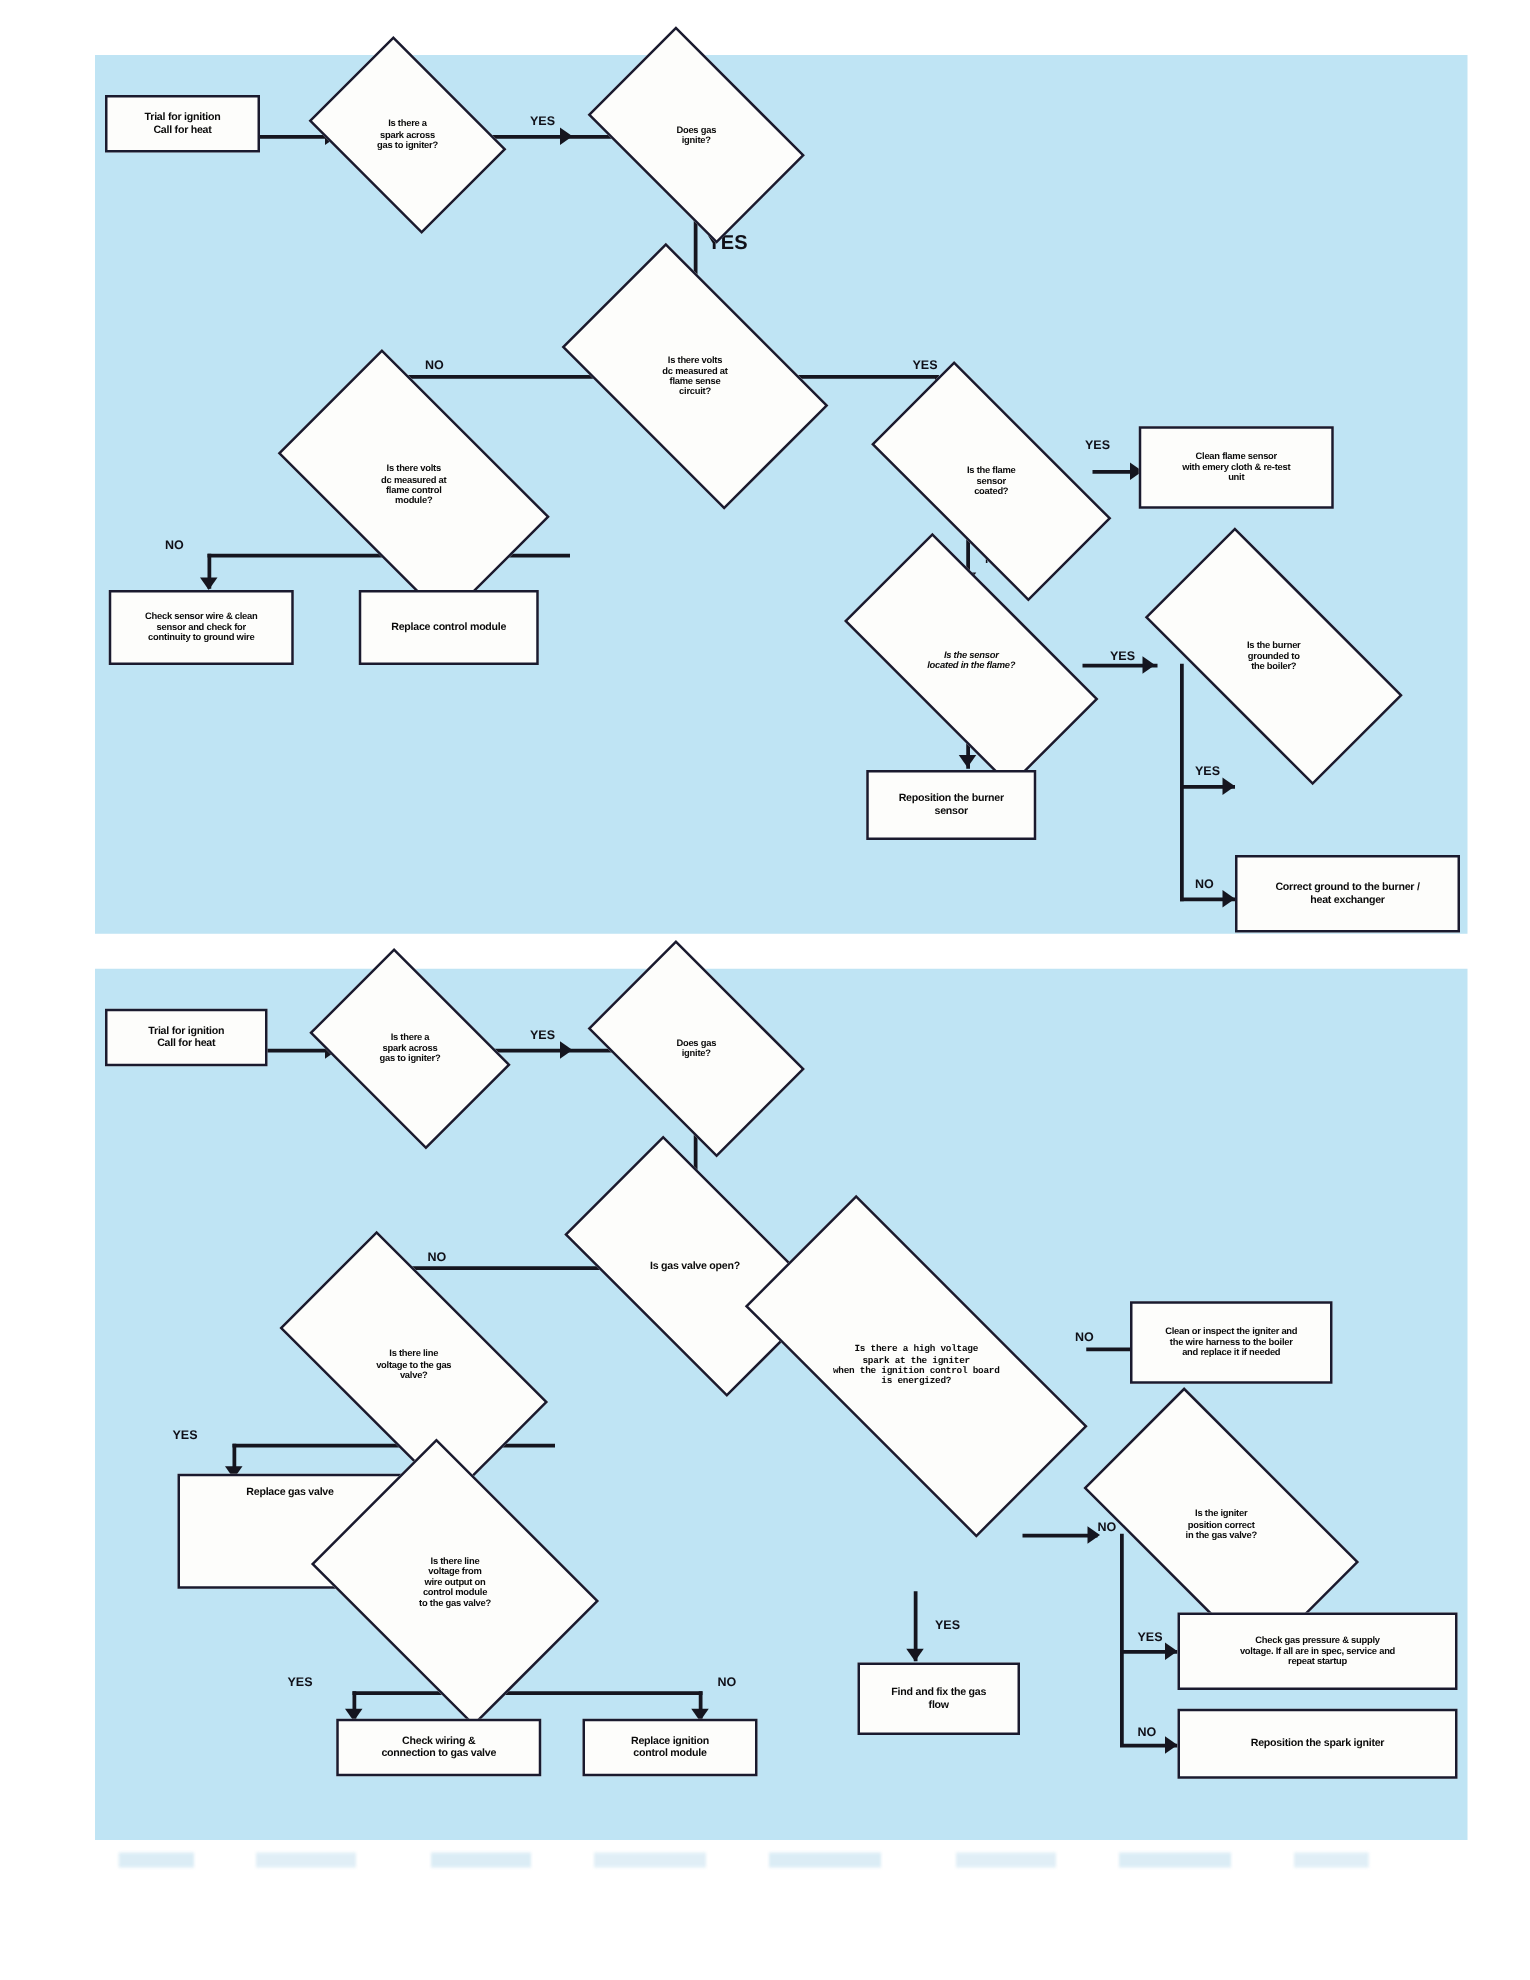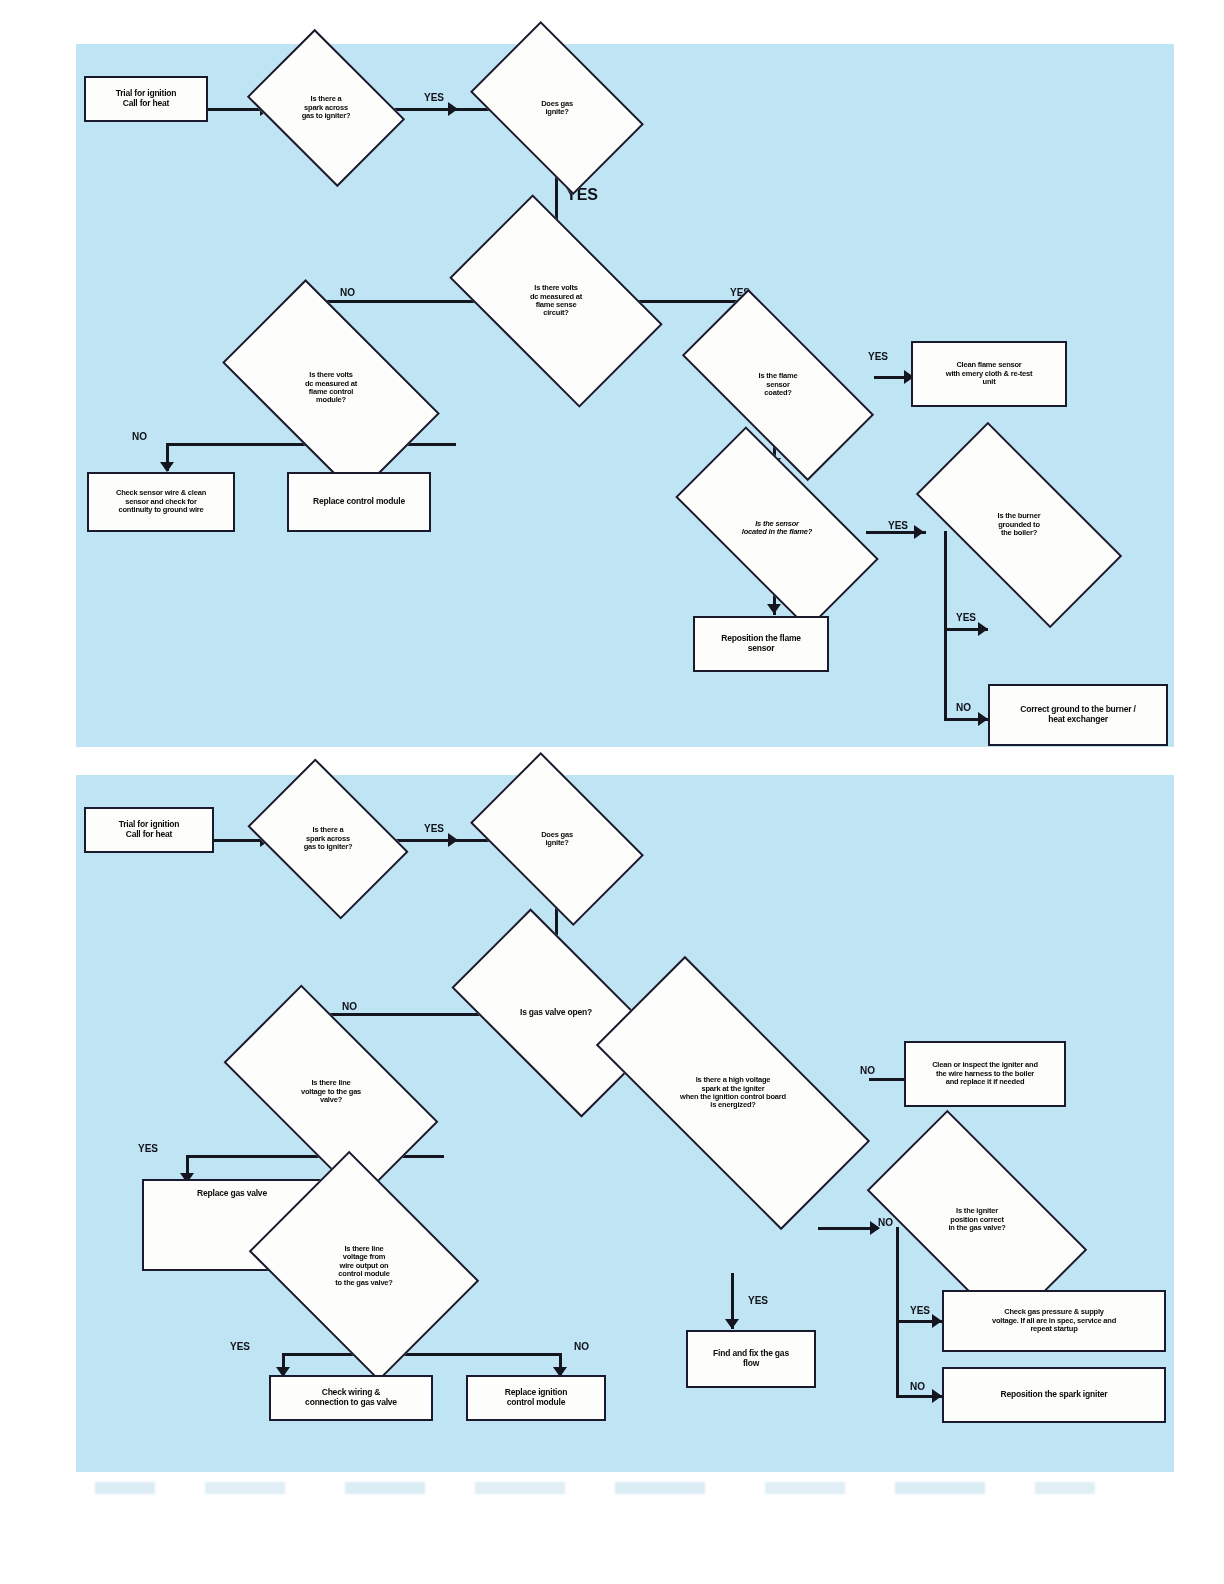--- a/index.html
+++ b/index.html
@@ -137,21 +137,21 @@
 flame control
 module?</div>
     </div>
 
     <div class="node box t7 blur" style="left:11px;top:428px;width:148px;height:60px;white-space:pre-line;">Check sensor wire &amp; clean
 sensor and check for
 continuity to ground wire</div>
 
     <div class="node box t8 blur" style="left:211px;top:428px;width:144px;height:60px;white-space:pre-line;">Replace control module</div>
 
-    <div class="node dia t7 blur" style="left:613px;top:294px;width:178px;height:94px;">
+    <div class="node dia t7 blur" style="left:628px;top:294px;width:178px;height:94px;">
       <div class="shape"></div>
       <div class="lbl" style="white-space:pre-line;">Is the flame
 sensor
 coated?</div>
     </div>
 
     <div class="node box t7 blur" style="left:835px;top:297px;width:156px;height:66px;white-space:pre-line;">Clean flame sensor
 with emery cloth &amp; re-test
 unit</div>
 
@@ -161,21 +161,21 @@
 located in the flame?</div>
     </div>
 
     <div class="node dia t7 blur" style="left:848px;top:430px;width:190px;height:102px;">
       <div class="shape"></div>
       <div class="lbl" style="white-space:pre-line;">Is the burner
 grounded to
 the boiler?</div>
     </div>
 
-    <div class="node box t8 blur" style="left:617px;top:572px;width:136px;height:56px;white-space:pre-line;">Reposition the flame
+    <div class="node box t8 blur" style="left:617px;top:572px;width:136px;height:56px;white-space:pre-line;">Reposition the burner
 sensor</div>
 
 
     <div class="node box t8 blur" style="left:912px;top:640px;width:180px;height:62px;white-space:pre-line;">Correct ground to the burner /
 heat exchanger</div>
   </div>
 
   <div class="panel" id="panel2">
 
     <div class="ln lnh" style="left:131px;top:64px;width:56px;"></div>
@@ -280,21 +280,21 @@
 control module
 to the gas valve?</div>
     </div>
 
     <div class="node box t8 blur" style="left:193px;top:600px;width:164px;height:46px;white-space:pre-line;">Check wiring &amp;
 connection to gas valve</div>
 
     <div class="node box t8 blur" style="left:390px;top:600px;width:140px;height:46px;white-space:pre-line;">Replace ignition
 control module</div>
 
-    <div class="node dia t7 blur" style="left:526px;top:255px;width:262px;height:126px;">
+    <div class="node dia t7 blur" style="left:526px;top:255px;width:262px;height:126px;font-family:Liberation Mono, monospace;">
       <div class="shape"></div>
       <div class="lbl" style="white-space:pre-line;">Is there a high voltage
 spark at the igniter
 when the ignition control board
 is energized?</div>
     </div>
 
     <div class="node box t7 blur" style="left:828px;top:266px;width:162px;height:66px;white-space:pre-line;">Clean or inspect the igniter and
 the wire harness to the boiler
 and replace it if needed</div>

